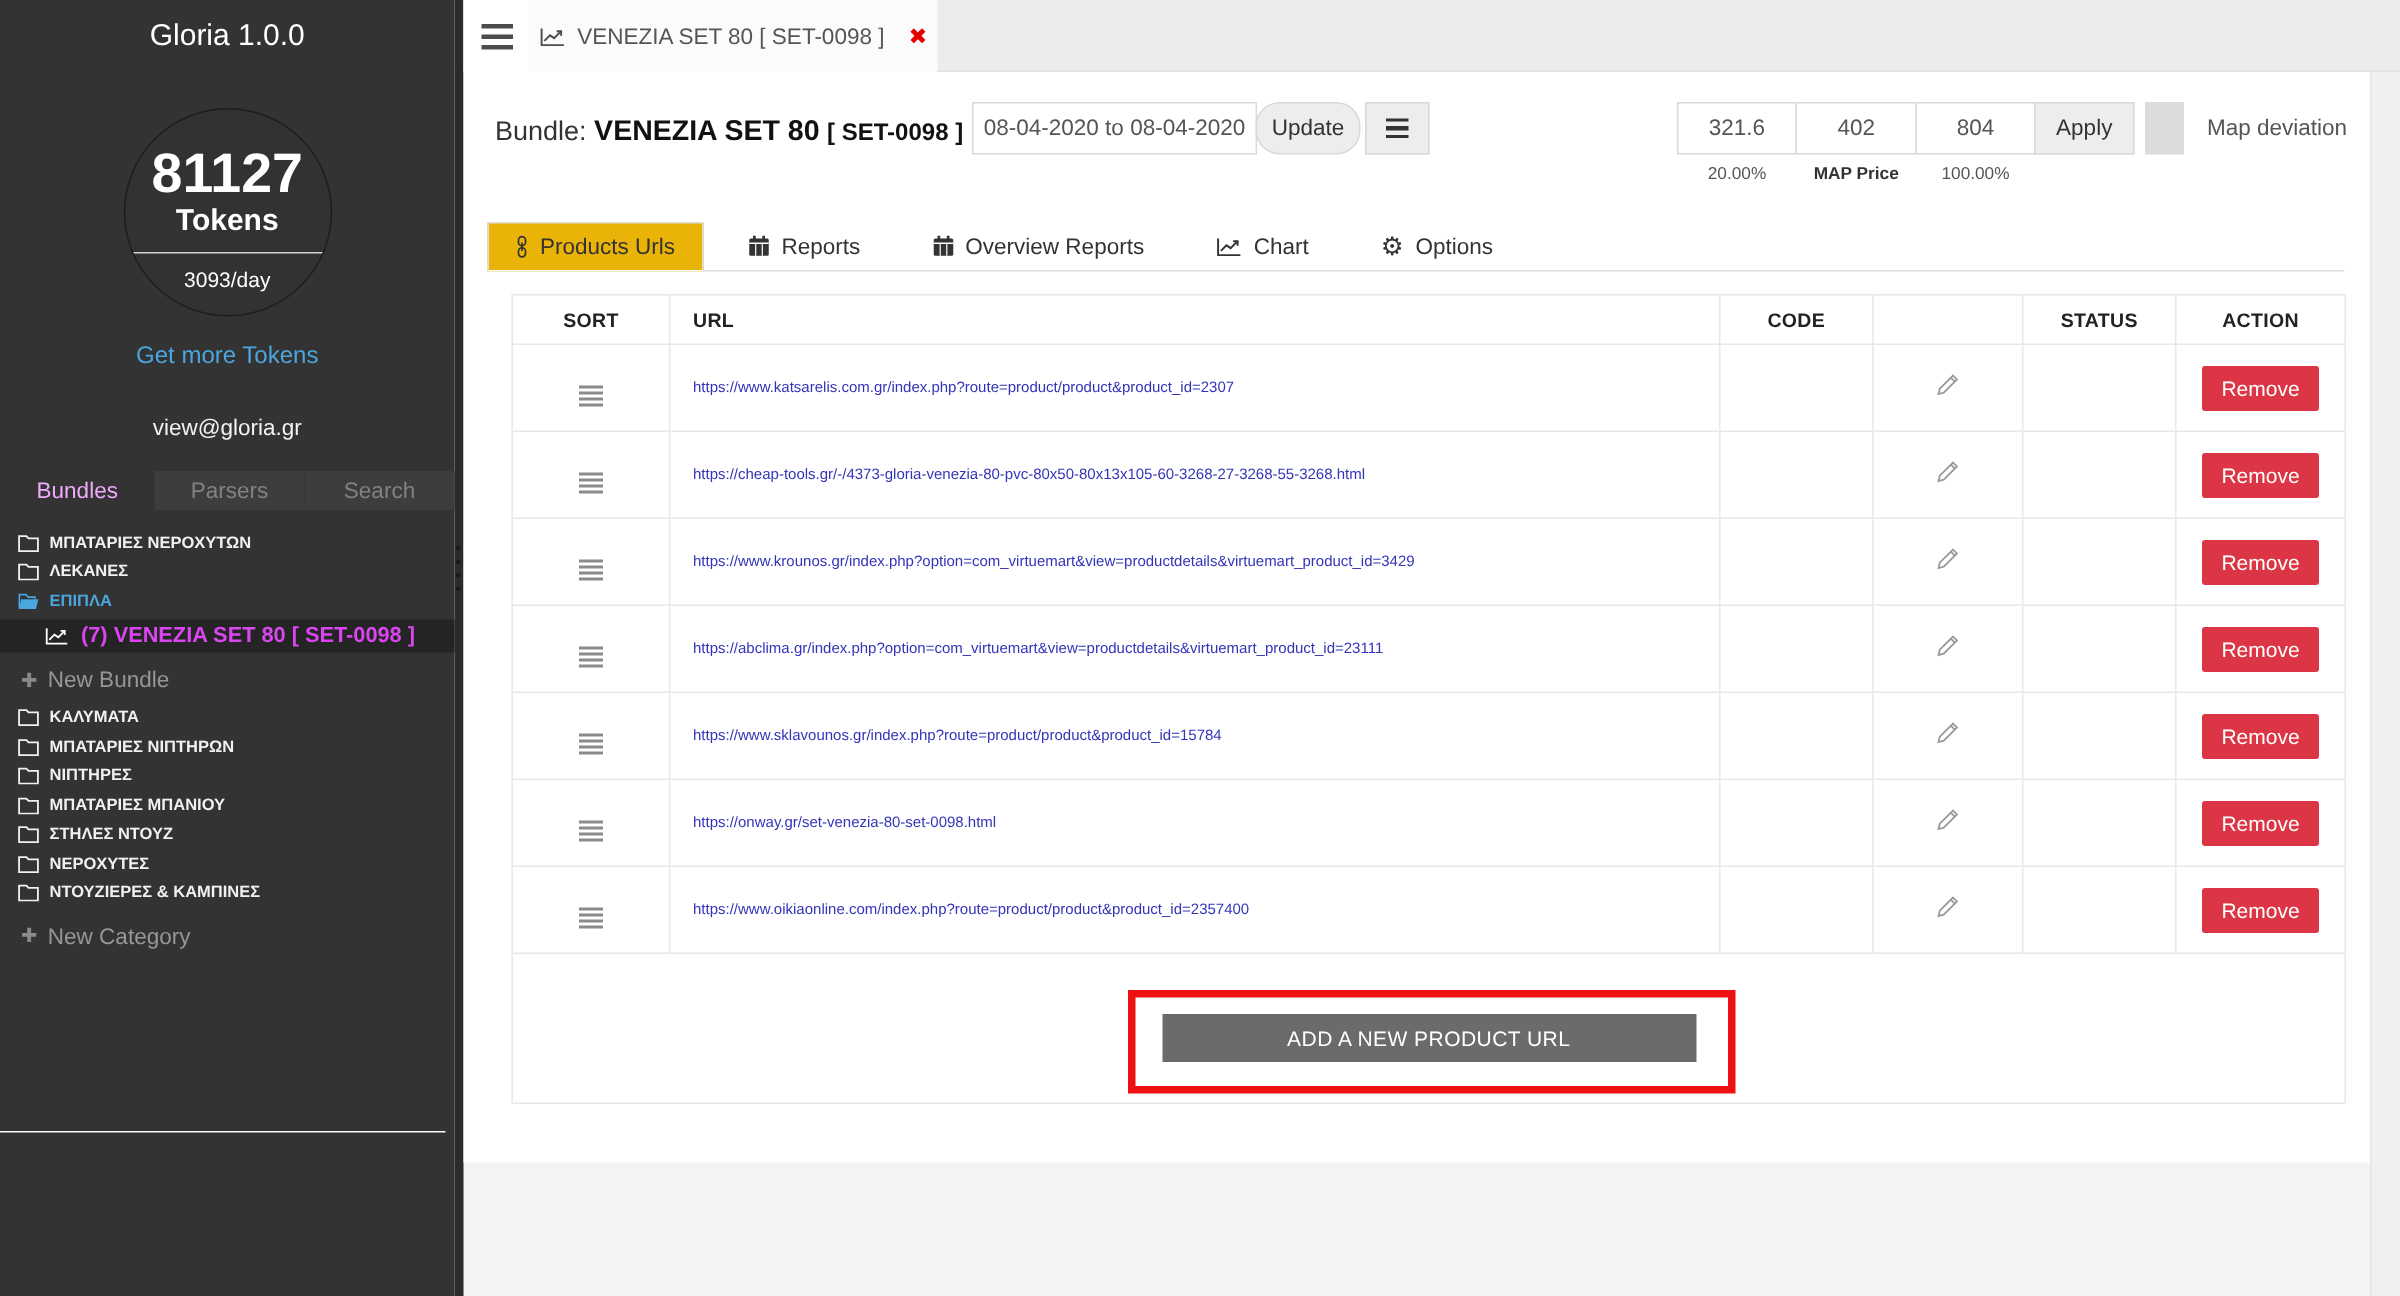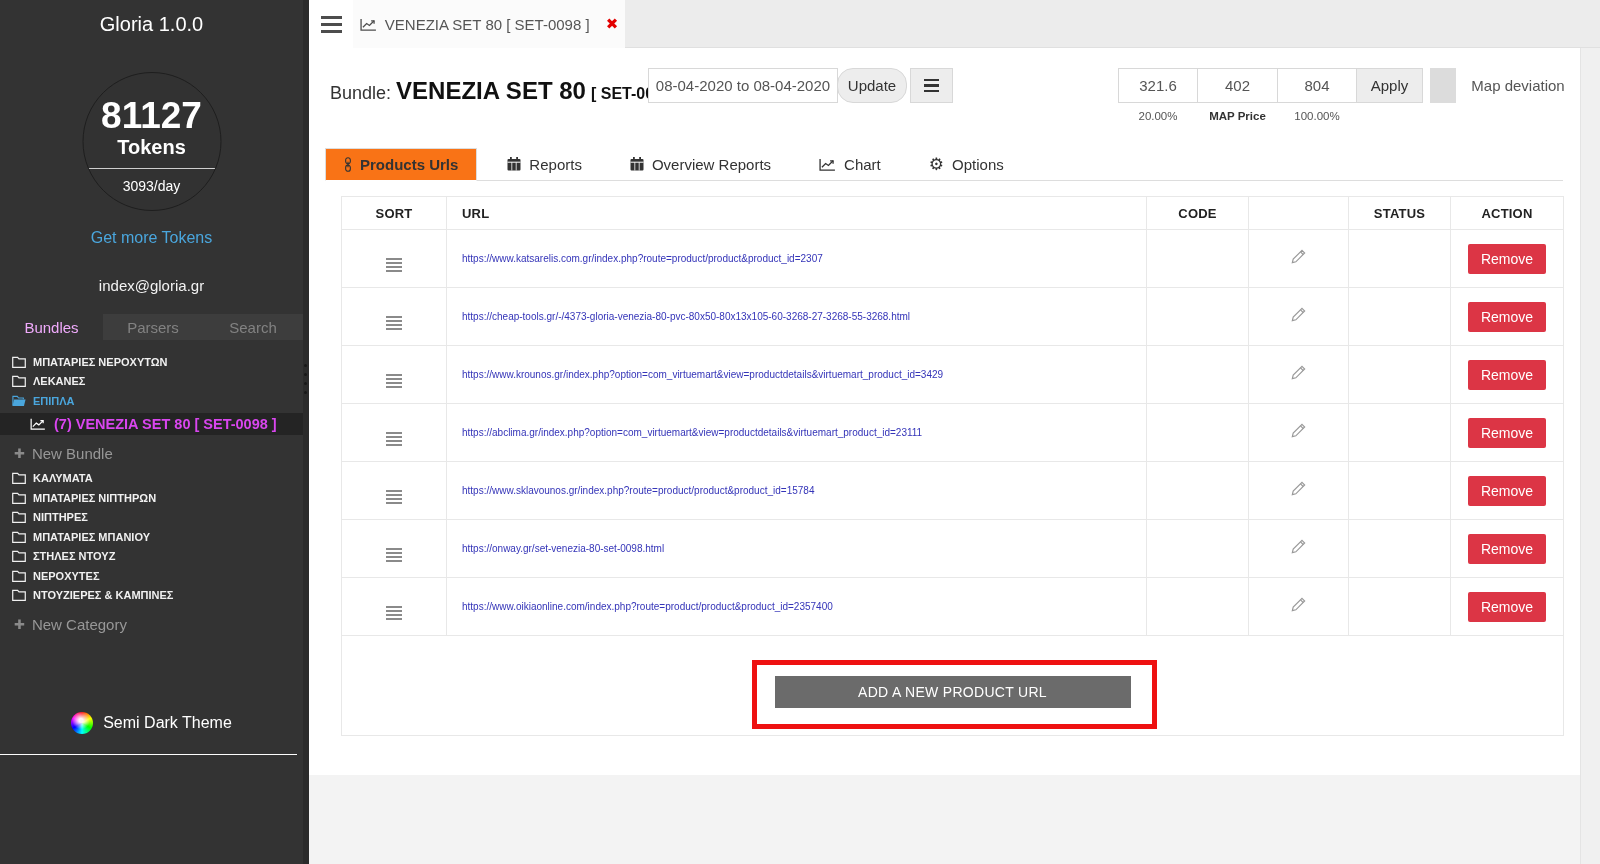--- a/index.html
+++ b/index.html
@@ -48,21 +48,21 @@
   .doc-tab { position:absolute; left:44px; top:0; width:272px; height:48px; background:#fbfbfb;
     display:flex; align-items:center; justify-content:center; gap:8px; font-size:15px; color:#555; cursor:pointer; }
   .doc-tab .close-x { font-size:15px; font-weight:700; color:#e30000; margin-left:8px; cursor:pointer; }
   .chart-ic { color:#4d4d4d; }
 
   
   .page { position:absolute; left:309px; top:48px; width:1271px; height:727px; background:#fff; }
   .right-gutter { position:absolute; left:1580px; top:48px; width:20px; height:816px; background:#f0f0f0; border-left:1px solid #e4e4e4; }
 
   .bundle-title { position:absolute; left:21px; top:29px; font-size:18px; color:#333; white-space:nowrap; }
-  .bundle-title b { font-size:24px; color:#111;text-align:right; }
+  .bundle-title b { font-size:19px; color:#111;text-align:right; }
   .bundle-title .code { font-size:16px; font-weight:700; color:#111; }
 
   .ctl { position:absolute; top:20px; height:35px; font-size:15px; color:#555; }
   .inputbox { background:#fff; border:1px solid #d8d8d8; display:flex; align-items:center; justify-content:center; }
   .btnbox { background:#ededed; border:1px solid #d8d8d8; display:flex; align-items:center; justify-content:center; color:#333; cursor:pointer; }
   .date-input { left:339px; width:190px; }
   .update-btn { left:528px; width:70px;border-radius:16px; }
   .menu-btn  { left:601px; width:43px; }
   .bars3s { display:flex; flex-direction:column; gap:3px; }
   .bars3s i { width:15px; height:2.5px; background:#333; }
@@ -71,21 +71,21 @@
   .in-max { left:968px; width:80px; }
   .apply-btn { left:1047px; width:67px; }
   .dev-check { left:1121px; width:26px; background:#dcdcdc; cursor:pointer; }
   .dev-label { left:1147px; width:124px; background:#fff; display:flex; align-items:center; justify-content:center; color:#555; }
   .pct { position:absolute; top:62px; font-size:11.5px; color:#555; width:80px; text-align:center; }
   .pct-min { left:809px; } .pct-map { left:888px; width:81px; font-weight:700; color:#333; } .pct-max { left:968px; }
 
   
   .tabs-nav { position:absolute; left:16px; top:100px; width:1238px; height:33px; border-bottom:1px solid #ddd; display:flex; align-items:stretch; }
   .ctab { display:flex; align-items:center; gap:8px; padding:0 18px; margin-right:12px; font-size:15px; color:#333; cursor:pointer; white-space:nowrap; }
-  .ctab.active { background:#f97316; border:1px solid #ddd; border-bottom:1px solid #fff; margin-bottom:-1px;font-weight:bold; }
+  .ctab.active { background:#eab308; border:1px solid #ddd; border-bottom:1px solid #fff; margin-bottom:-1px; }
   .ctab .gear-glyph { font-size:17px; line-height:1; color:#333; }
 
   
   .urls-table { position:absolute; left:32px; top:148px; width:1222px; border-collapse:collapse; table-layout:fixed; }
   .urls-table th, .urls-table td { border:1px solid #e8e8e8; }
   .urls-table th { height:33px; font-size:13px; font-weight:700; color:#222; letter-spacing:.2px; text-align:center; }
   .urls-table th.h-url { text-align:left; padding-left:15px; }
   .urls-table td { height:58px; vertical-align:middle; text-align:center; }
   .url-cell { text-align:left !important; padding:8px 15px; font-size:10px; color:#3434b8; line-height:1.55;
     word-break:break-word; overflow-wrap:break-word; }
@@ -107,21 +107,21 @@
   <div class="sidebar">
     <div class="app-title">Gloria 1.0.0</div>
 
     <div class="token-circle">
       <div class="token-count">81127</div>
       <div class="token-unit">Tokens</div>
       <div class="token-rate">3093/day</div>
     </div>
 
     <div class="get-more">Get more Tokens</div>
-    <div class="side-email">index@gloria.gr</div>
+    <div class="side-email">view@gloria.gr</div>
 
     <div class="side-tabs">
       <div class="side-tab active">Bundles</div>
       <div class="side-tab idle">Parsers</div>
       <div class="side-tab idle">Search</div>
     </div>
 
     <div class="tree">
       <div class="cat-row">
         <span>
@@ -217,24 +217,20 @@
             </svg>
           </span>
         <span>ΝΤΟΥΖΙΕΡΕΣ &amp; ΚΑΜΠΙΝΕΣ</span>
       </div>
       <div class="new-row">
         <span class="plus-glyph">✚</span>
         <span>New Category</span>
       </div>
     </div>
 
-    <div class="theme-row">
-      <span class="color-wheel"></span>
-      <span>Semi Dark Theme</span>
-    </div>
     <div class="side-divider"></div>
   </div>
   <div class="sidebar-edge">
     <div class="edge-dots">
         <i></i>
         <i></i>
         <i></i>
         <i></i>
       </div>
   </div>

